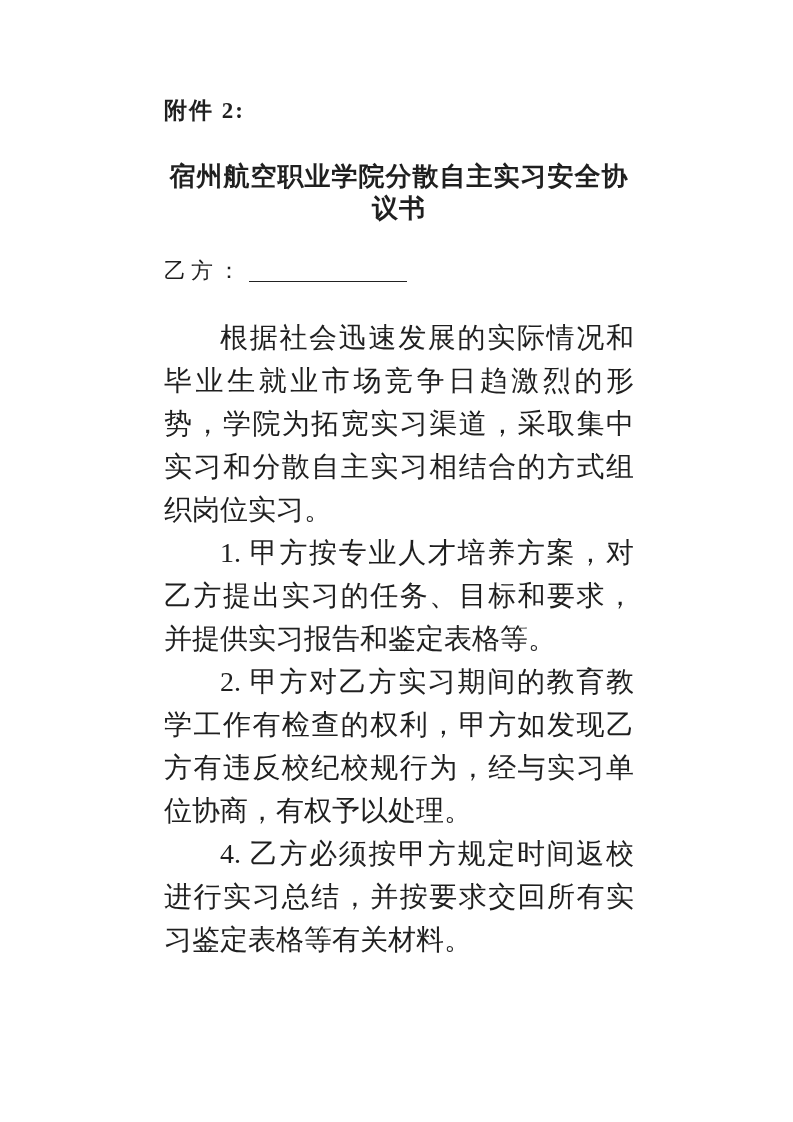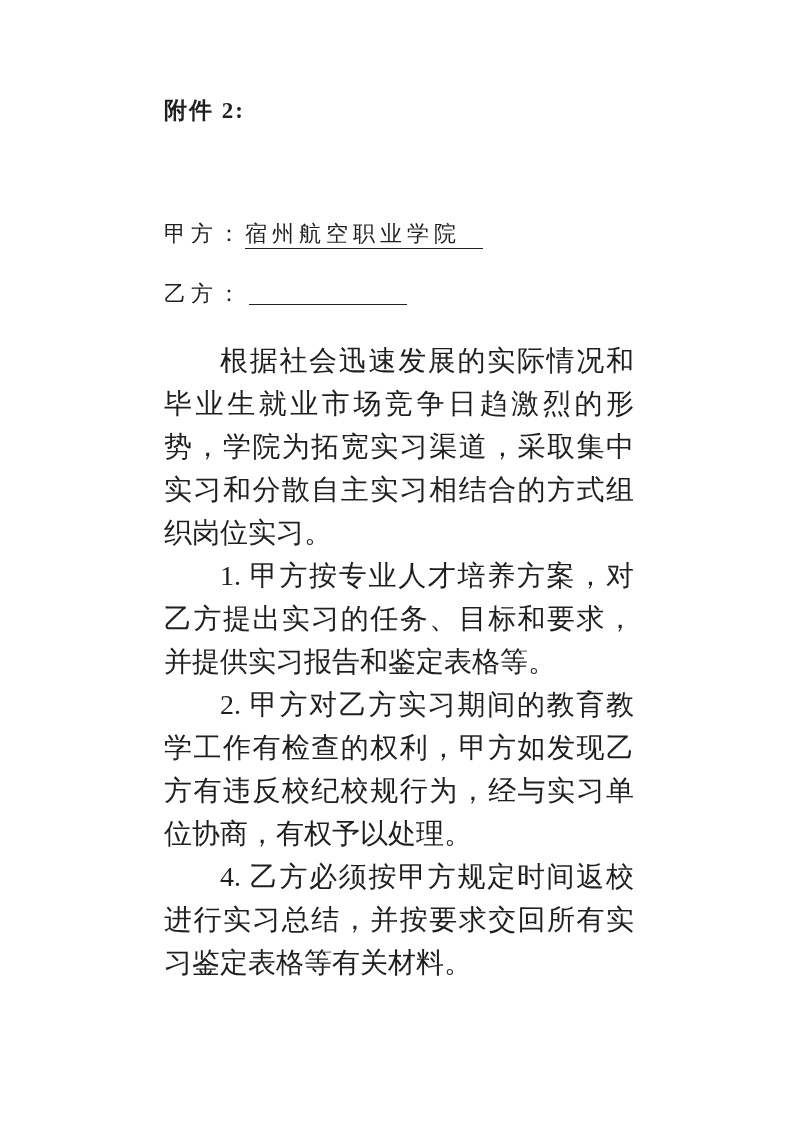--- a/index.html
+++ b/index.html
@@ -69,24 +69,22 @@
   .w-class { width: 58px; margin-left: 12px; }
   .w-name  { width: 62px; }
 </style>
 </head>
 <body>
 
 <div class="page">
 
   <div class="attachment">附件 2:</div>
 
+  <div class="doc-title">宿州航空职业学院分散自主实习安全协议书</div>
 
-  <div class="party party-a">
-    <span>甲方：</span><span class="u-filled">宿州航空职业学院</span>
-  </div>
 
   <div class="party party-b">
     <span>乙方：</span><span class="blank blank-partyb"></span>
   </div>
 
   <div class="doc-body">
 
     <p>根据社会迅速发展的实际情况和毕业生就业市场竞争日趋激烈的形势，学院为拓宽实习渠道，采取集中实习和分散自主实习相结合的方式组织岗位实习。</p>
 
 

